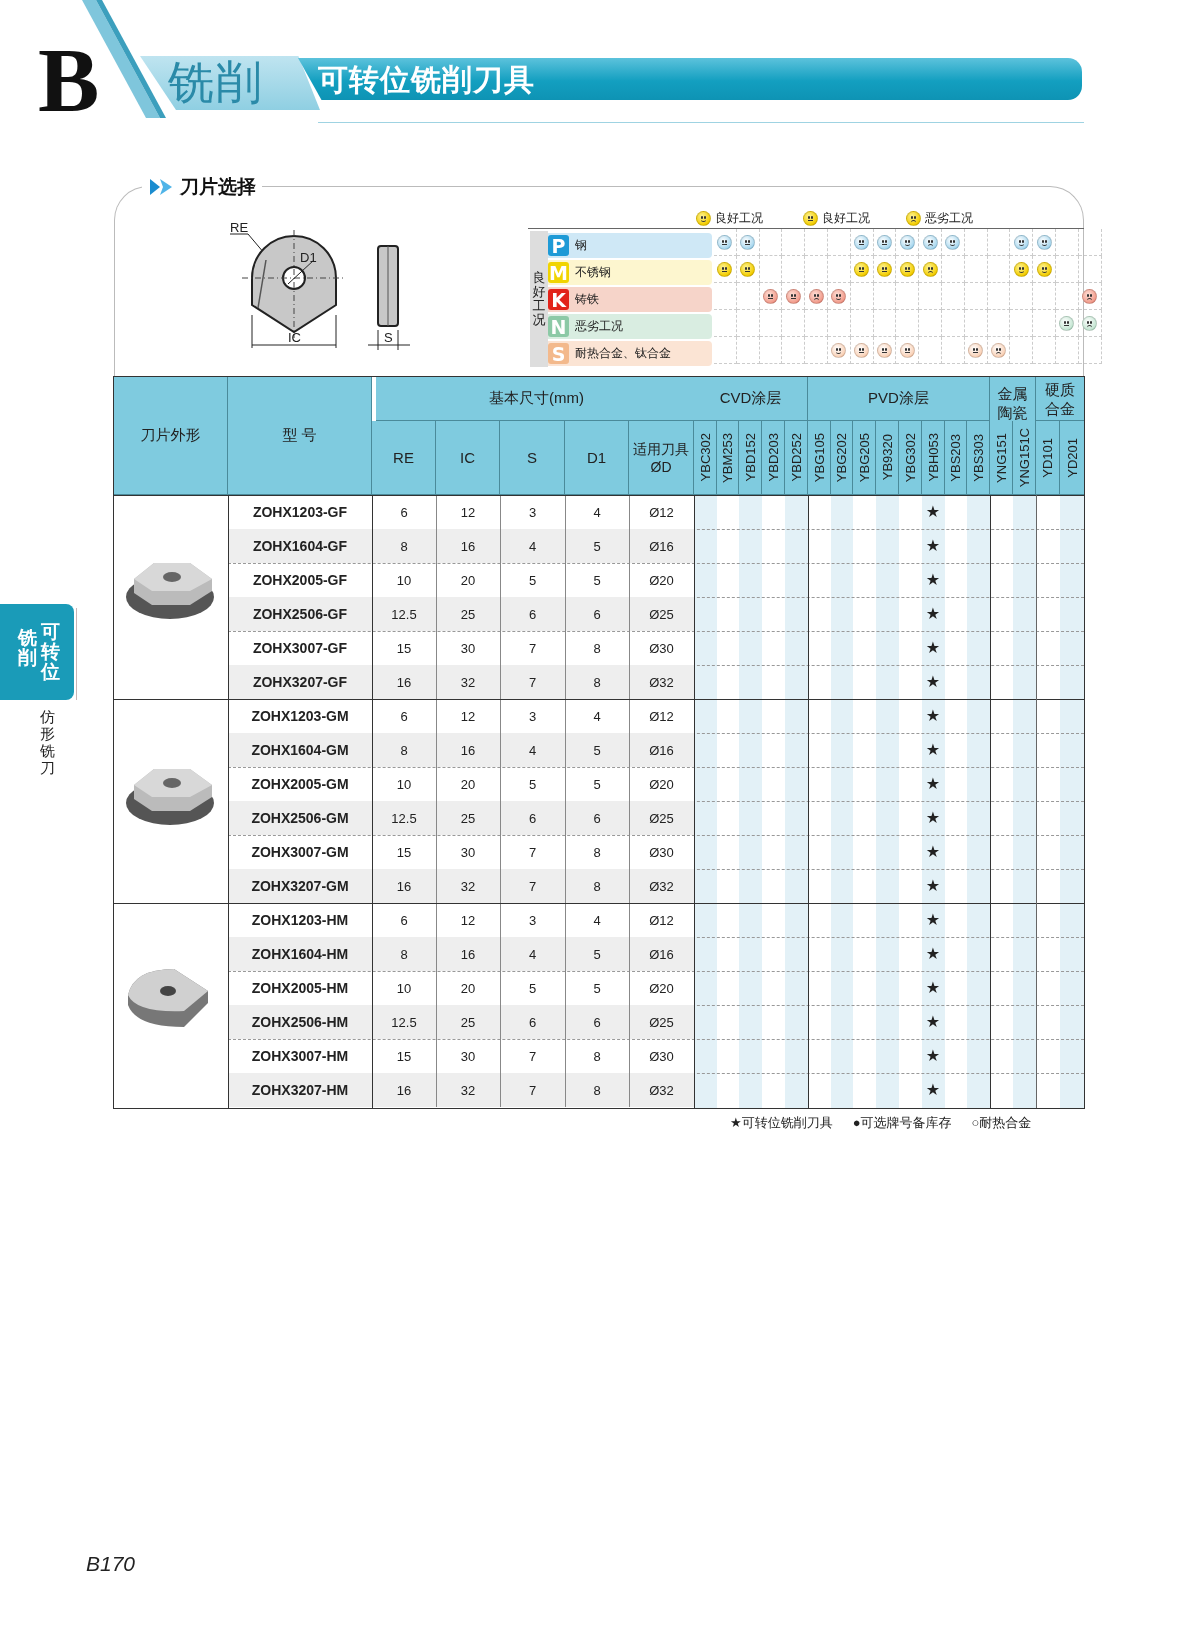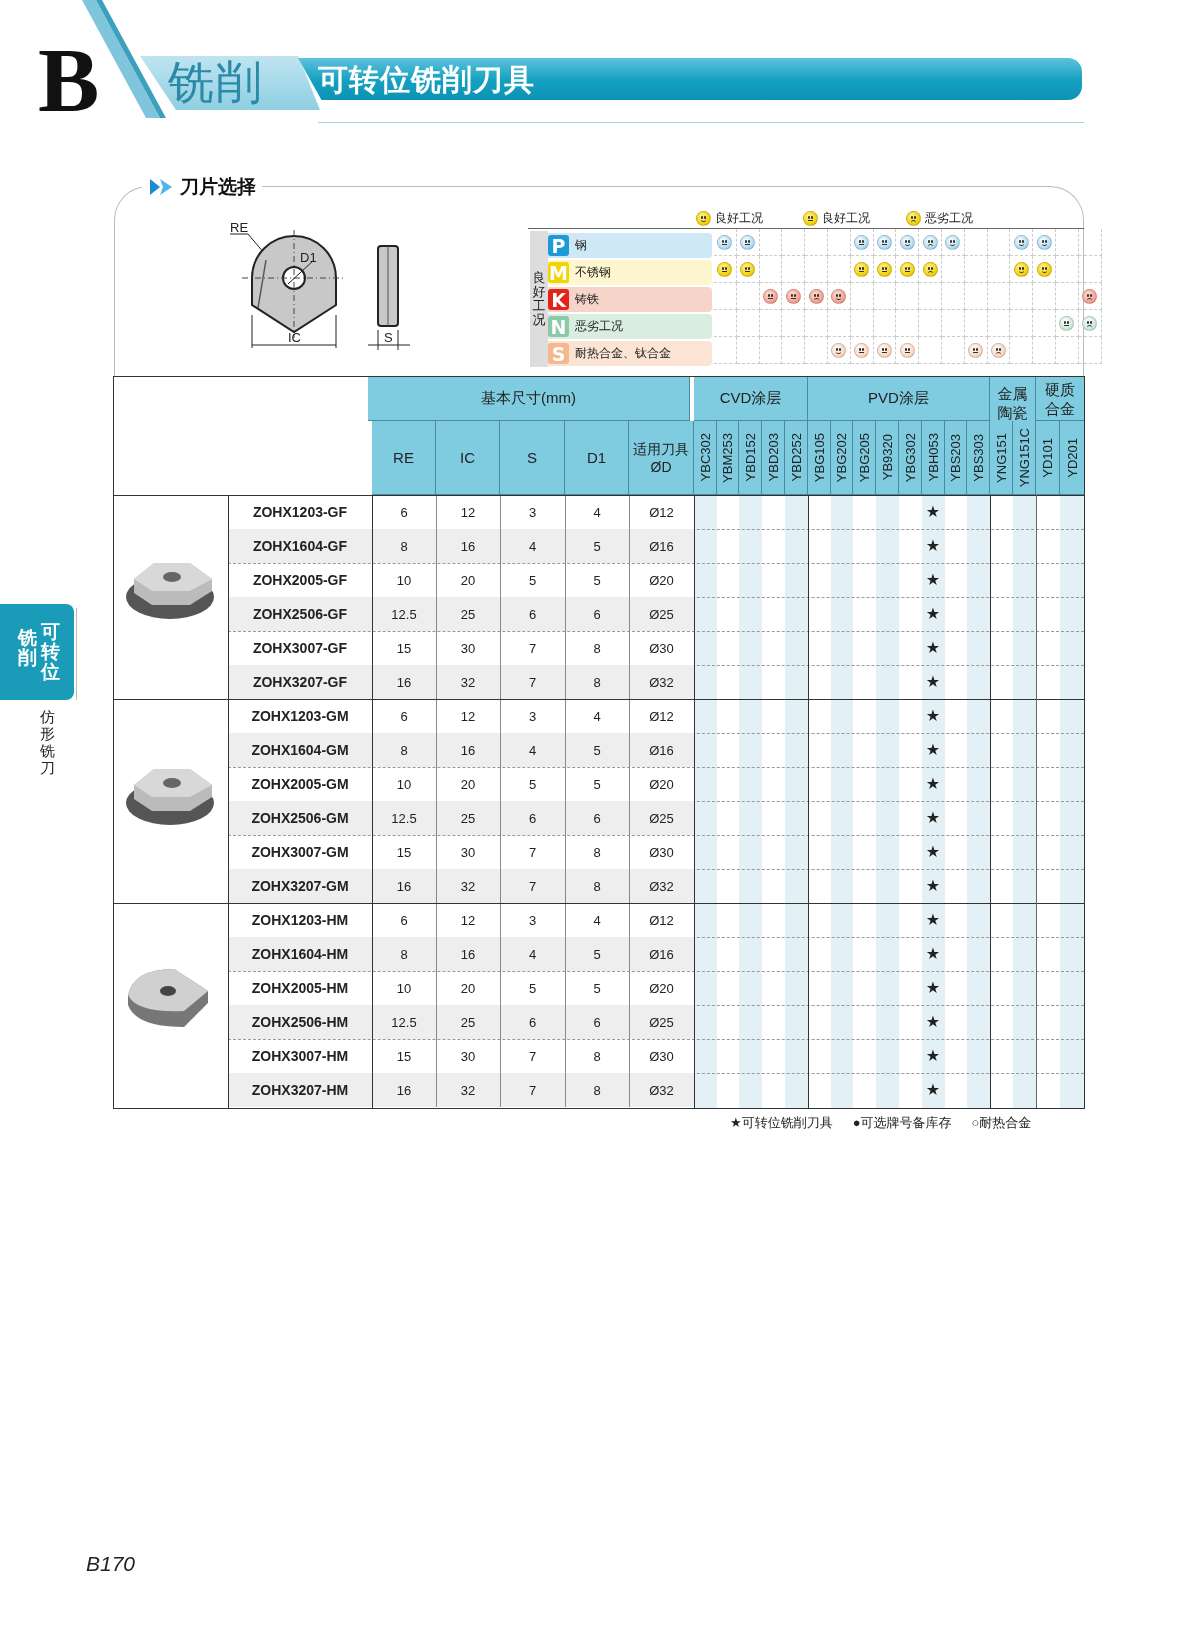--- a/index.html
+++ b/index.html
@@ -357,21 +357,23 @@
         </span>
       </div>
       <div class="gc" style="left: 482.4px; top: 108px;"></div>
       <div class="gc" style="left: 505.2px; top: 108px;"></div>
       <div class="gc" style="left: 528px; top: 108px;"></div>
       <div class="gc" style="left: 550.8px; top: 108px;"></div>
     </div>
 </div>
 
 <div class="abs tbl">
-  <div class="th" style="left:254px;top:0;width:322px;height:44px">基本尺寸(mm)</div>
+  <div class="th" style="left:0;top:0;width:114px;height:118px">刀片外形</div>
+  <div class="th" style="left:114px;top:0;width:144px;height:118px">型 号</div>
+  <div class="th" style="left:262px;top:0;width:322px;height:44px">基本尺寸(mm)</div>
   <div class="th" style="left:258px;top:44px;width:64px;height:74px">RE</div>
   <div class="th" style="left:322px;top:44px;width:64px;height:74px">IC</div>
   <div class="th" style="left:386px;top:44px;width:65px;height:74px">S</div>
   <div class="th" style="left:451px;top:44px;width:64px;height:74px">D1</div>
   <div class="th" style="left:515px;top:44px;width:65px;height:74px;flex-direction:column;font-size:14px">
     <span>适用刀具</span>
       <span>ØD</span>
   </div>
   <div class="th" style="left:580px;top:0;width:114px;height:44px">CVD涂层</div>
   <div class="th" style="left:694px;top:0;width:182px;height:44px">PVD涂层</div>

